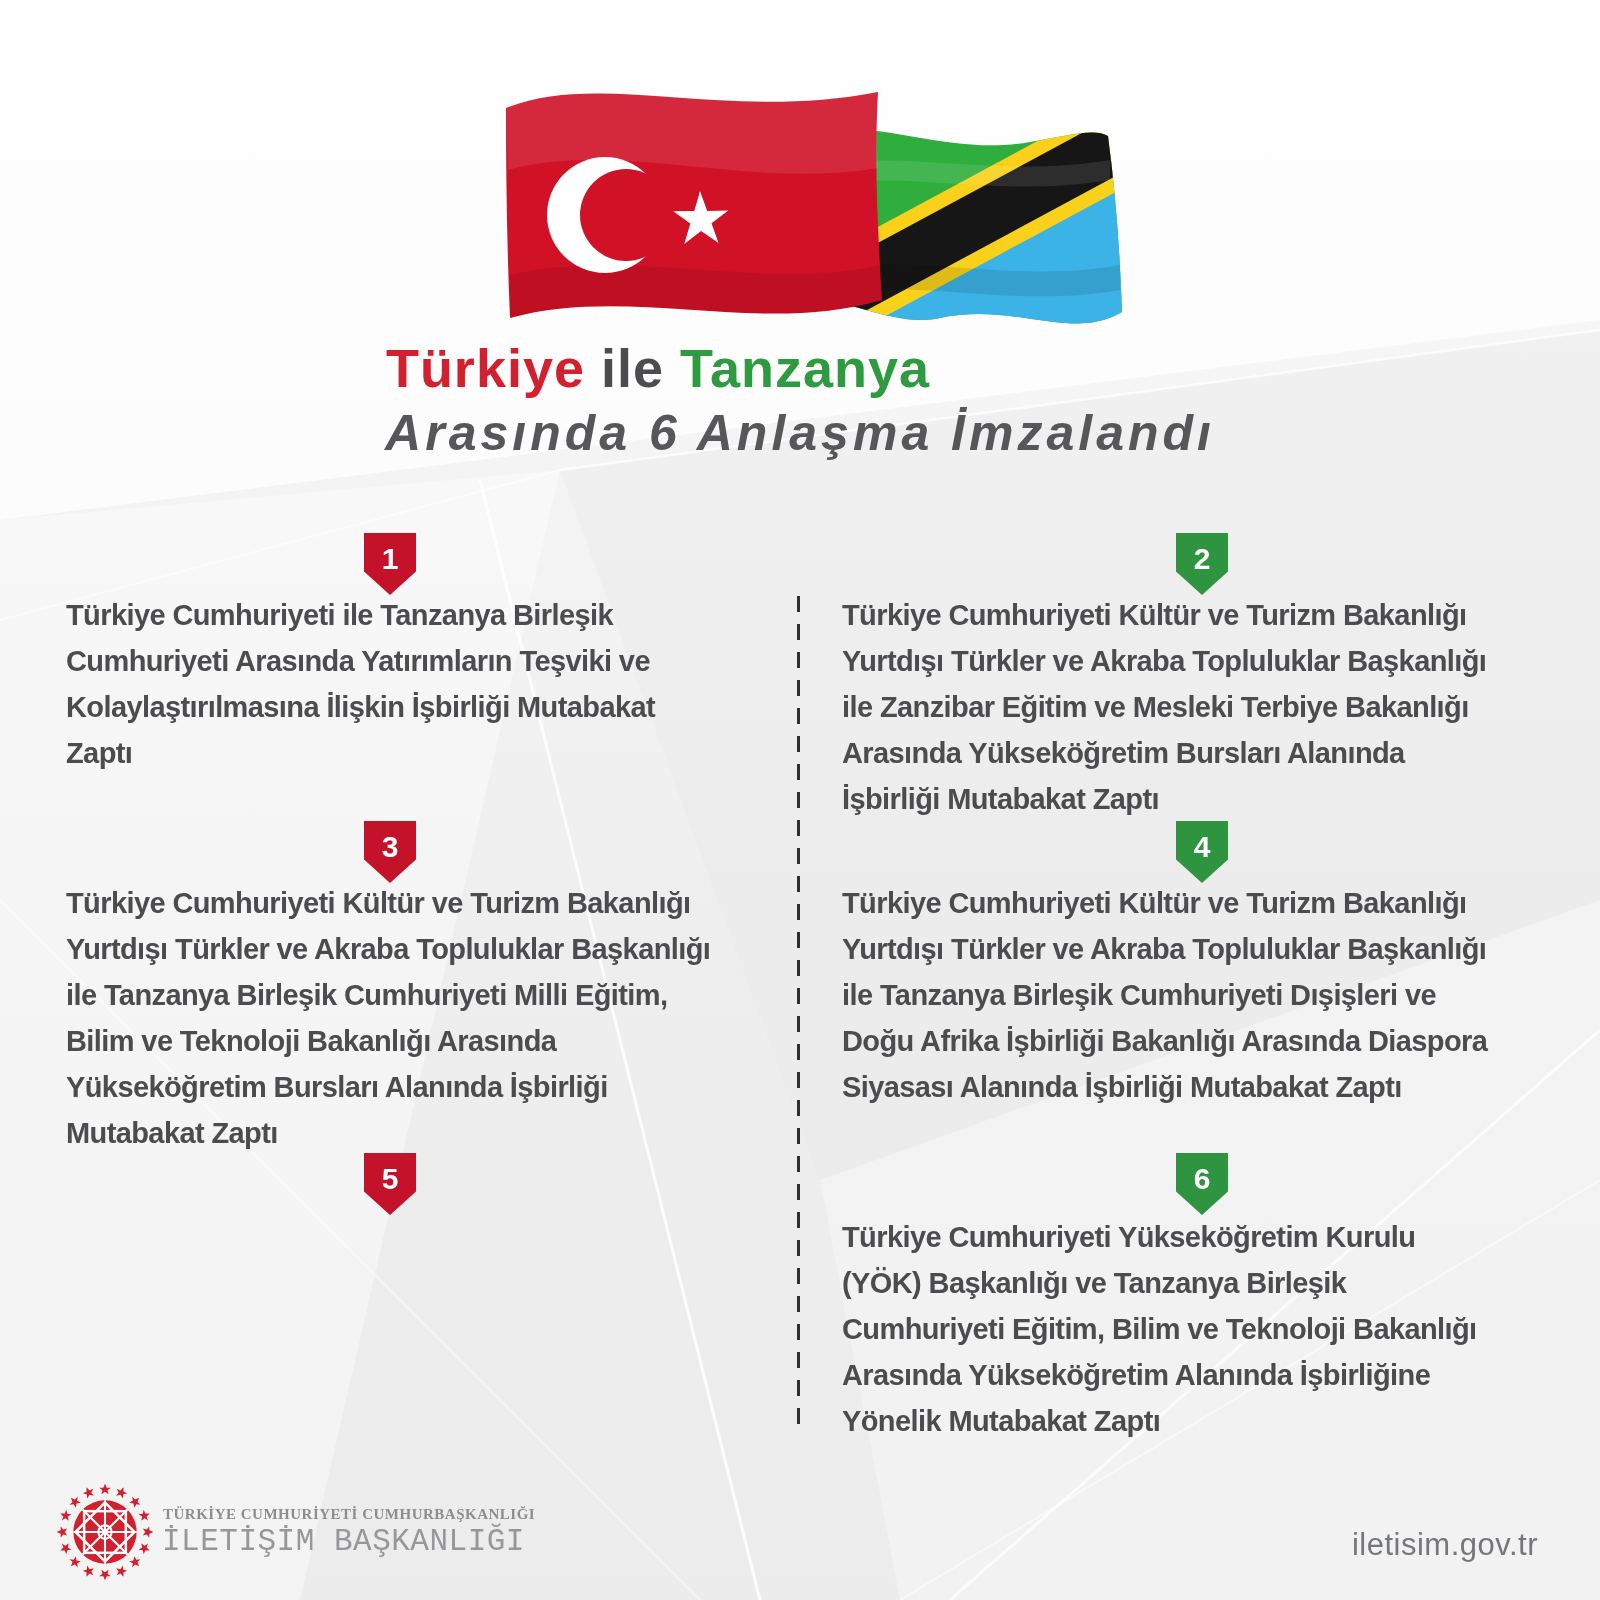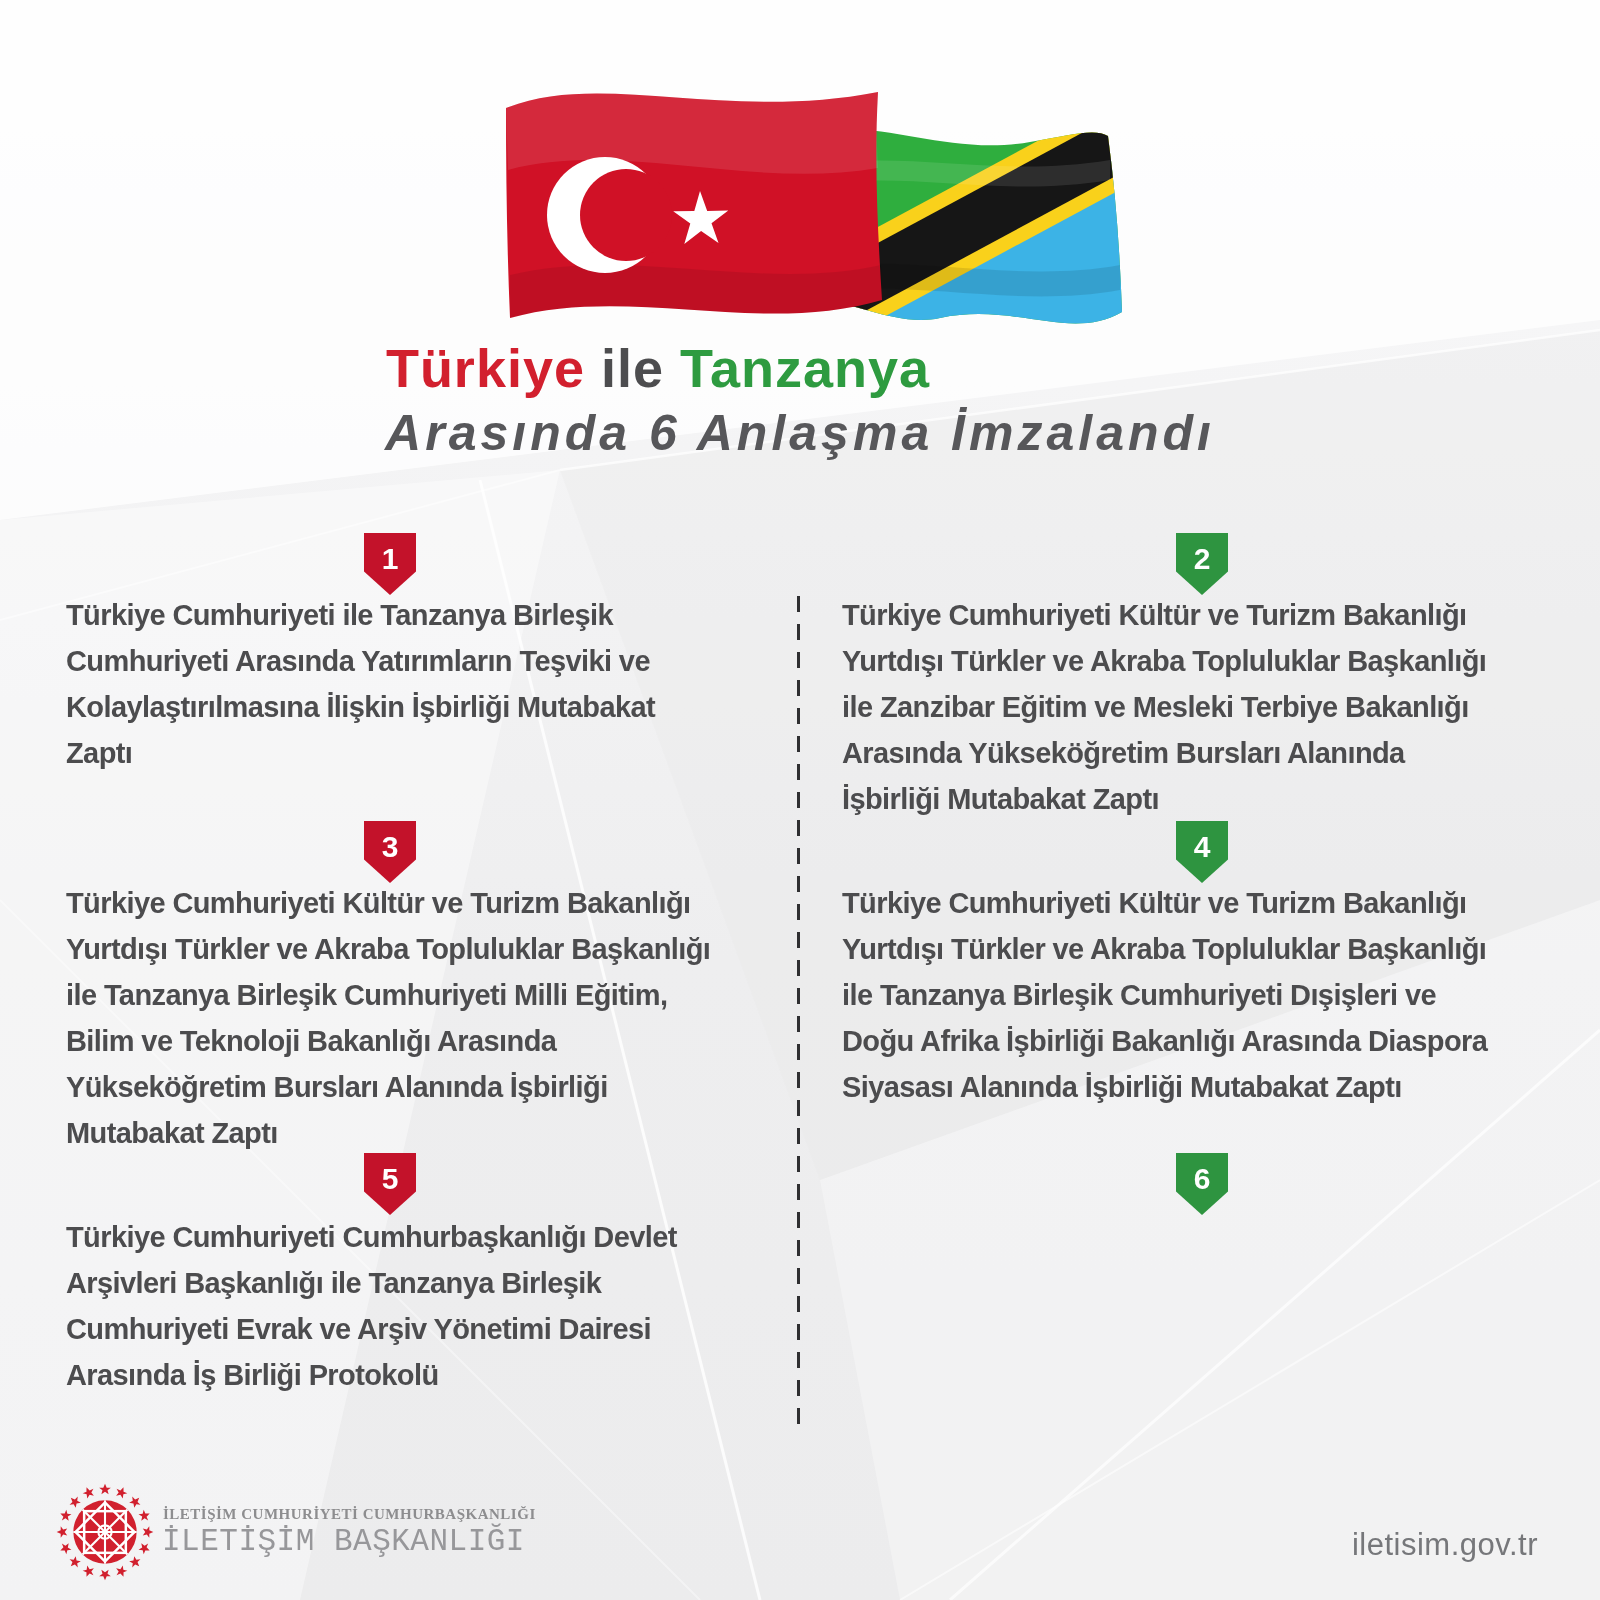--- a/index.html
+++ b/index.html
@@ -131,24 +131,25 @@
 Yurtdışı Türkler ve Akraba Topluluklar Başkanlığı
 ile Tanzanya Birleşik Cumhuriyeti Milli Eğitim,
 Bilim ve Teknoloji Bakanlığı Arasında
 Yükseköğretim Bursları Alanında İşbirliği
 Mutabakat Zaptı</div>
   <div class="agreement-text t4">Türkiye Cumhuriyeti Kültür ve Turizm Bakanlığı
 Yurtdışı Türkler ve Akraba Topluluklar Başkanlığı
 ile Tanzanya Birleşik Cumhuriyeti Dışişleri ve
 Doğu Afrika İşbirliği Bakanlığı Arasında Diaspora
 Siyasası Alanında İşbirliği Mutabakat Zaptı</div>
-  <div class="agreement-text t5">Türkiye Cumhuriyeti Cumhurbaşkanlığı Devlet
-Arşivleri Başkanlığı ile Tanzanya Birleşik
-Cumhuriyeti Evrak ve Arşiv Yönetimi Dairesi
-Arasında İş Birliği Protokolü</div>
+  <div class="agreement-text t6">Türkiye Cumhuriyeti Yükseköğretim Kurulu
+(YÖK) Başkanlığı ve Tanzanya Birleşik
+Cumhuriyeti Eğitim, Bilim ve Teknoloji Bakanlığı
+Arasında Yükseköğretim Alanında İşbirliğine
+Yönelik Mutabakat Zaptı</div>
 
   <svg class="footer-emblem" viewBox="-60 -60 120 120" aria-hidden="true">
     <defs>
       <path id="star5" d="M0,-7 L2.05,-2.16 7,-2.16 3.03,0.82 4.33,5.66 0,2.7 -4.33,5.66 -3.03,0.82 -7,-2.16 -2.05,-2.16 Z"></path>
     </defs>
     <g fill="#d1202e">
       <use href="#star5" transform="rotate(0) translate(0,-51)"></use>
       <use href="#star5" transform="rotate(22.5) translate(0,-51)"></use>
       <use href="#star5" transform="rotate(45) translate(0,-51)"></use>
       <use href="#star5" transform="rotate(67.5) translate(0,-51)"></use>
@@ -169,17 +170,17 @@
     <g stroke="#ffffff" fill="none">
       <rect x="-25" y="-25" width="50" height="50" stroke-width="3"></rect>
       <rect x="-25" y="-25" width="50" height="50" stroke-width="3" transform="rotate(45)"></rect>
       <line x1="-38" y1="0" x2="38" y2="0" stroke-width="2.5"></line>
       <line x1="0" y1="-38" x2="0" y2="38" stroke-width="2.5"></line>
       <line x1="-27" y1="-27" x2="27" y2="27" stroke-width="2.5"></line>
       <line x1="-27" y1="27" x2="27" y2="-27" stroke-width="2.5"></line>
       <circle r="8" stroke-width="2.5"></circle>
     </g>
   </svg>
-  <div class="footer-org-small">İLETİŞİM CUMHURİYETİ CUMHURBAŞKANLIĞI</div>
+  <div class="footer-org-small">TÜRKİYE CUMHURİYETİ CUMHURBAŞKANLIĞI</div>
   <div class="footer-org-large">İLETİŞİM BAŞKANLIĞI</div>
   <div class="footer-website">iletisim.gov.tr</div>
 
 </div>
 
 </body></html>

